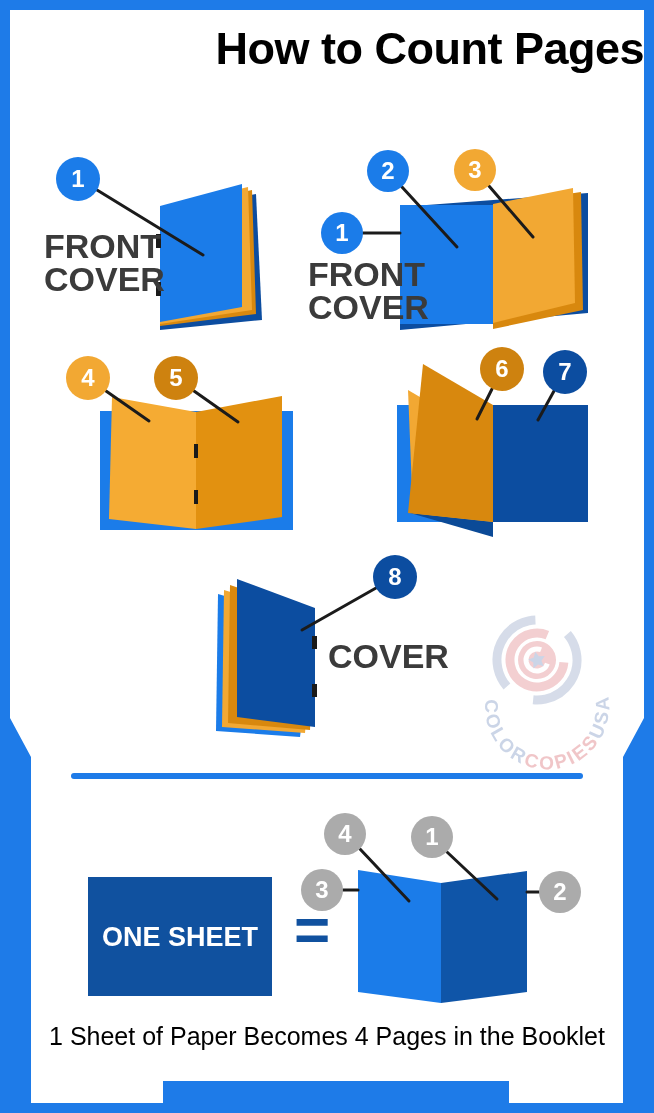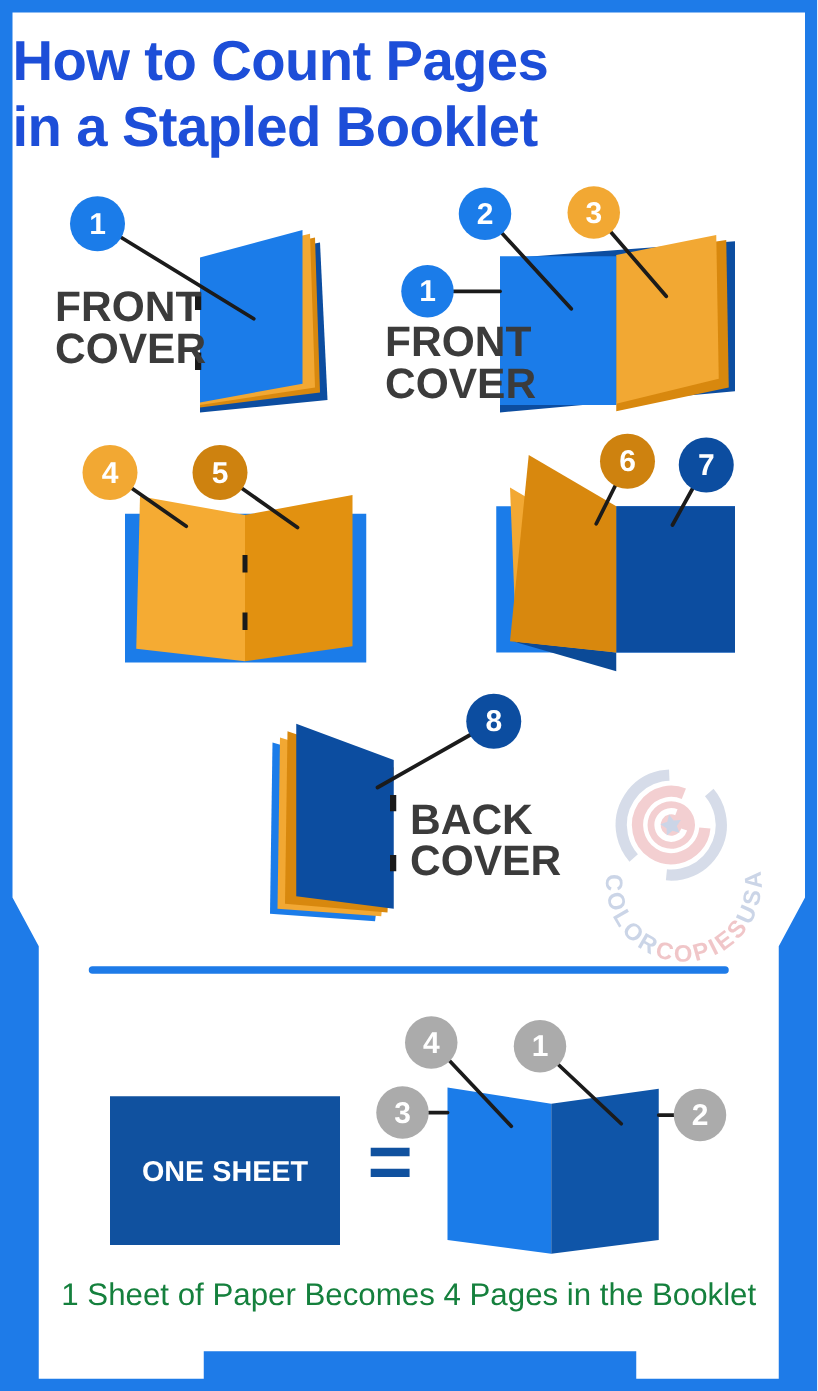--- a/index.html
+++ b/index.html
@@ -1,32 +1,32 @@
 <!DOCTYPE html>
 <html><head>
 <meta charset="utf-8">
 <style>
   html,body{margin:0;padding:0;background:#fff;}
   .stage{position:relative;width:654px;height:1113px;background:#ffffff;overflow:hidden;
          font-family:"Liberation Sans",sans-serif;}
   .stage svg{position:absolute;left:0;top:0;}
   .overlay{position:absolute;z-index:5;}
-  #title{left:10px;right:10px;top:22px;text-align:left;font-size:45px;font-weight:bold;
-         line-height:53px;color:#1d4ed8;letter-spacing:-0.5px;}
+  #title{left:10px;right:10px;top:22px;text-align:right;font-size:45px;font-weight:bold;
+         line-height:53px;color:#000000;letter-spacing:-0.5px;}
   #title span{display:block;}
   .cover-label{font-weight:bold;font-size:34px;line-height:33px;color:#3b3b3b;}
   .cover-label span{display:block;}
   #front-cover-label-a{left:44px;top:230px;}
   #front-cover-label-b{left:308px;top:258px;}
   #back-cover-label{left:328px;top:640px;}
   #one-sheet-box{left:88px;top:877px;width:184px;height:119px;background:#10519F;
                  display:flex;flex-direction:column;align-items:center;justify-content:center;
-                 color:#ffffff;font-weight:bold;font-size:23px;line-height:32px;text-align:center;}
+                 color:#ffffff;font-weight:bold;font-size:27px;line-height:32px;text-align:center;}
   #equals-sign{left:294px;top:899px;font-size:62px;line-height:62px;font-weight:bold;color:#10519F;}
-  #caption{left:31px;right:31px;top:1021px;text-align:center;font-size:25px;line-height:30px;color:#15803d;}
+  #caption{left:31px;right:31px;top:1021px;text-align:center;font-size:25px;line-height:30px;color:#000000;}
   .badge-num{font-size:24px;font-weight:bold;fill:#ffffff;text-anchor:middle;}
   .conn{stroke:#1b1b1b;stroke-width:3;stroke-linecap:round;}
   .staple{fill:#1a1a1a;}
 </style>
 </head>
 <body>
 
 <div class="stage">
 
 <svg width="654" height="1113" viewBox="0 0 654 1113">
@@ -130,35 +130,33 @@
     <text x="322" y="898" class="badge-num">3</text>
     <circle cx="560" cy="892" r="21" fill="#ABABAB"></circle>
     <text x="560" y="900" class="badge-num">2</text>
   </g>
 
   <path d="M0,0 H654 V1113 H0 Z M10,10 H644 V718 L623,757 V1103 H509 V1081 H163 V1103 H31 V757 L10,718 Z" fill="#1E7BE8" fill-rule="evenodd"></path>
 </svg>
 
 <div class="overlay" id="title">
   <span>How to Count Pages</span>
-  <span>in a Stapled Booklet</span>
 </div>
 
 <div class="overlay cover-label" id="front-cover-label-a">
   <span>FRONT</span>
   <span>COVER</span>
 </div>
 
 <div class="overlay cover-label" id="front-cover-label-b">
   <span>FRONT</span>
   <span>COVER</span>
 </div>
 
 <div class="overlay cover-label" id="back-cover-label">
-  <span>BACK</span>
   <span>COVER</span>
 </div>
 
 <div class="overlay" id="one-sheet-box">
   <span>ONE SHEET</span>
 </div>
 
 <div class="overlay" id="equals-sign">=</div>
 
 <div class="overlay" id="caption">1 Sheet of Paper Becomes 4 Pages in the Booklet</div>

